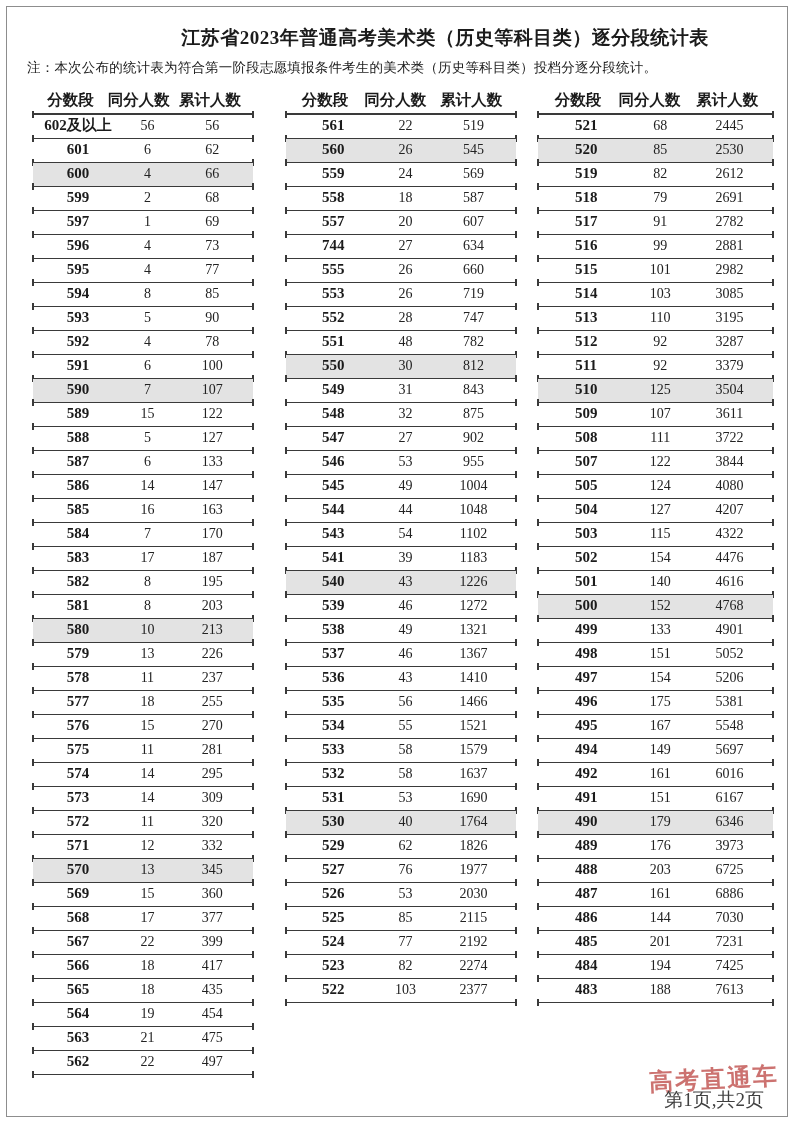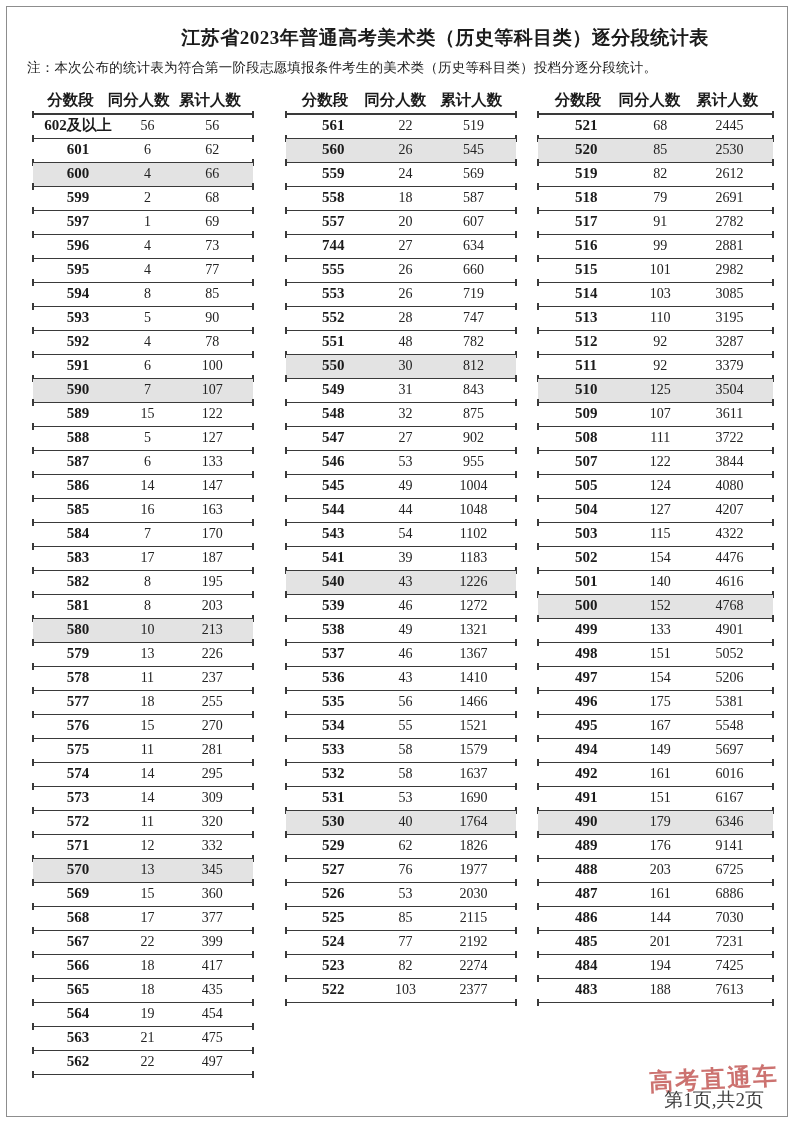--- a/index.html
+++ b/index.html
@@ -621,21 +621,21 @@
         <span class="cell c2">6167</span>
       </div>
       <div class="trow hl">
         <span class="cell c0">490</span>
         <span class="cell c1">179</span>
         <span class="cell c2">6346</span>
       </div>
       <div class="trow">
         <span class="cell c0">489</span>
         <span class="cell c1">176</span>
-        <span class="cell c2">9141</span>
+        <span class="cell c2">3973</span>
       </div>
       <div class="trow">
         <span class="cell c0">488</span>
         <span class="cell c1">203</span>
         <span class="cell c2">6725</span>
       </div>
       <div class="trow">
         <span class="cell c0">487</span>
         <span class="cell c1">161</span>
         <span class="cell c2">6886</span>

